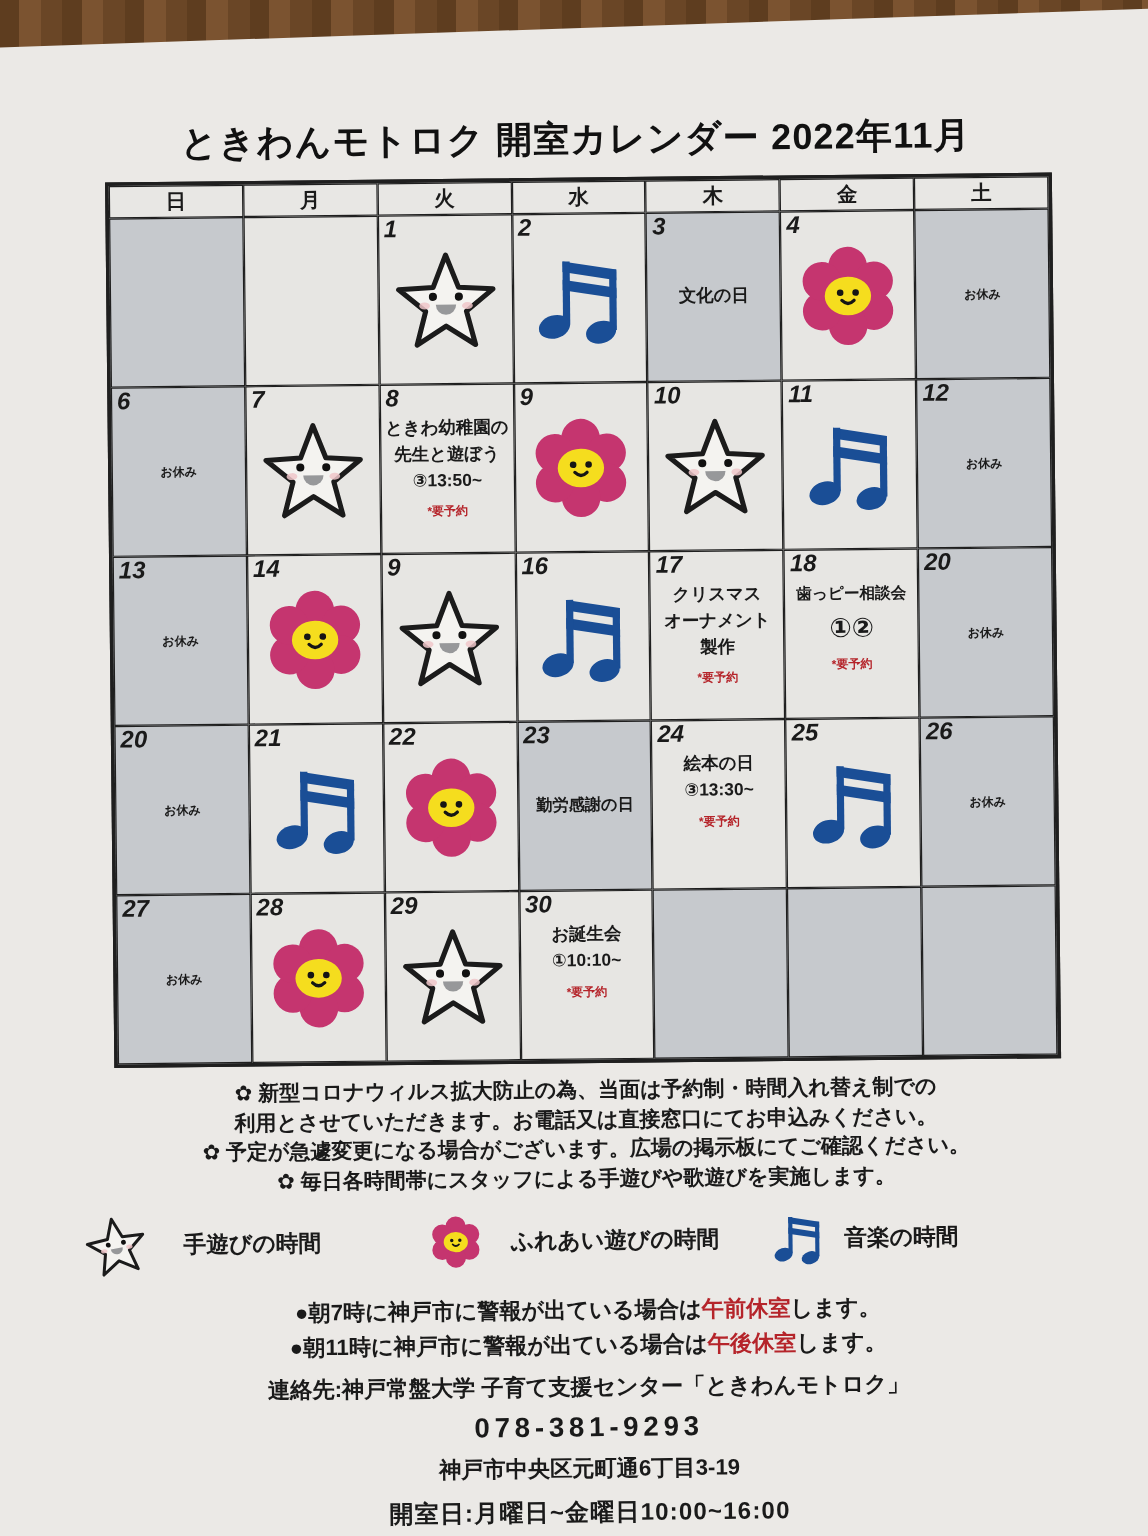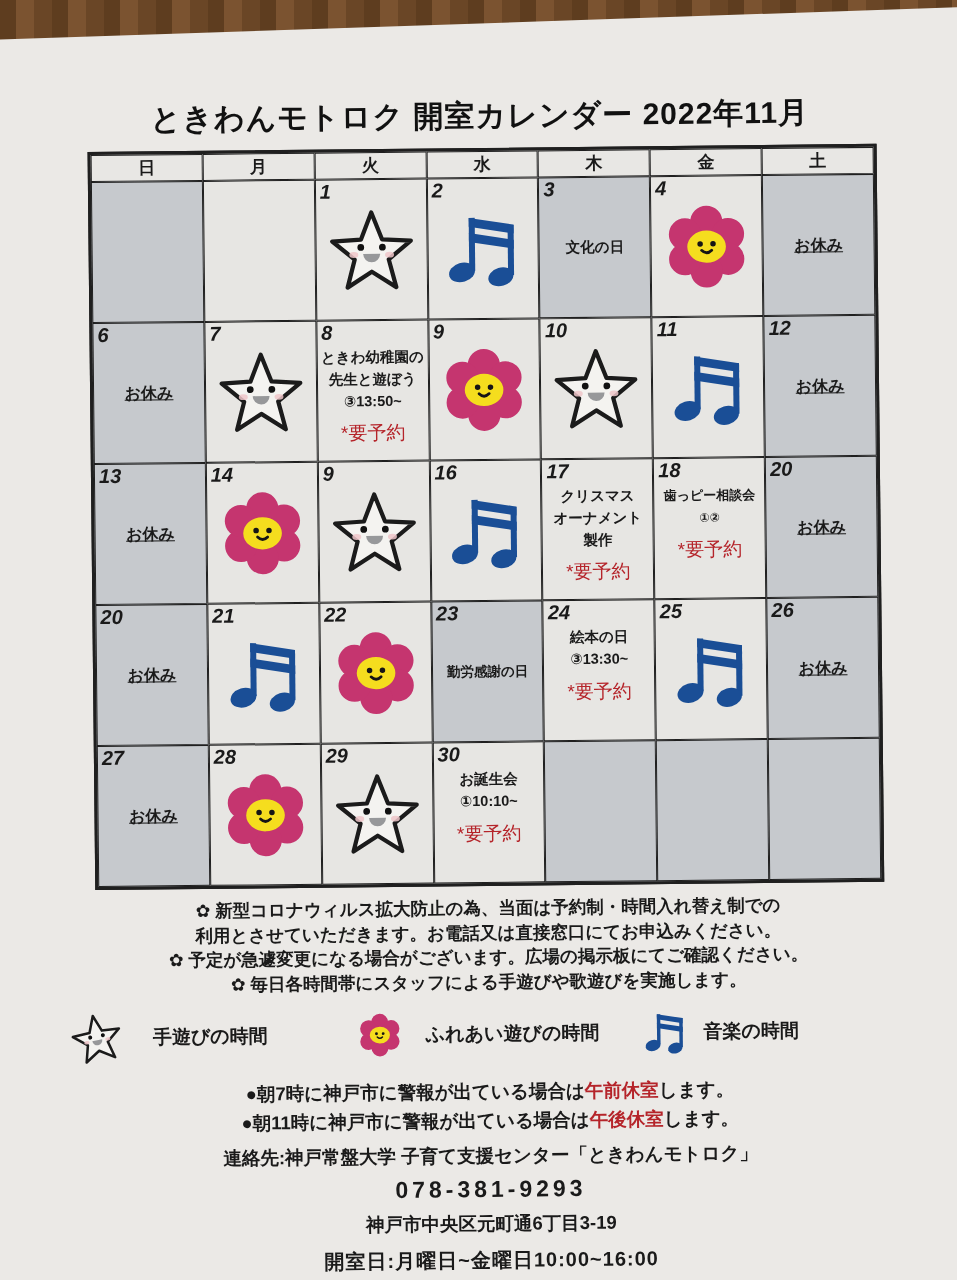--- a/index.html
+++ b/index.html
@@ -43,23 +43,23 @@
   }
   .icon{position:absolute;top:50%;left:50%;transform:translate(-50%,-50%);}
   .icon-star{width:94px;height:94px;}
   .icon-flower{width:92px;height:92px;}
   .icon-music{width:80px;height:80px;}
   .cell-text{
     position:absolute;top:26px;left:1px;right:1px;text-align:center;
     font-size:14.5px;font-weight:800;line-height:1.5;
   }
   .cell-text.vcenter{top:50%;transform:translateY(-50%);}
-  .closed-label{font-size:16px;font-weight:800;text-decoration:underline;}
+  .closed-label{font-size:10px;font-weight:800;}
   .red{color:#b5242a;margin-top:14px;}
-  .red-note{display:block;margin-top:7px;font-size:19px;font-weight:400;}
+  .red-note{display:block;margin-top:7px;font-size:10px;font-weight:700;}
   .notes{
     margin-top:10px;text-align:center;
     font-size:17.5px;font-weight:800;line-height:1.4;
   }
   .legend{
     display:flex;align-items:center;margin:12px 0 0 58px;
   }
   .legend .lbl{font-size:19px;font-weight:800;}
   .lg-star{width:56px;height:56px;transform:rotate(-10deg);margin-right:28px;}
   .lg-flower{width:48px;height:48px;margin:0 22px 0 88px;}
@@ -223,21 +223,21 @@
         <span>クリスマス</span><br>
         <span>オーナメント</span><br>
         <span>製作</span>
         <span class="red red-note">*要予約</span>
       </div>
     </div>
     <div class="cell">
       <span class="dnum">18</span>
       <div class="cell-text">
         <span style="font-size:13px">歯っピー相談会</span><br>
-        <span style="font-size:12px">①②</span>
+        <span style="font-size:22px">①②</span>
         <span class="red red-note">*要予約</span>
       </div>
     </div>
     <div class="cell grey">
       <span class="dnum">20</span>
       <div class="cell-text vcenter"><span class="closed-label">お休み</span></div>
     </div>
 
     <div class="cell grey">
       <span class="dnum">20</span>

